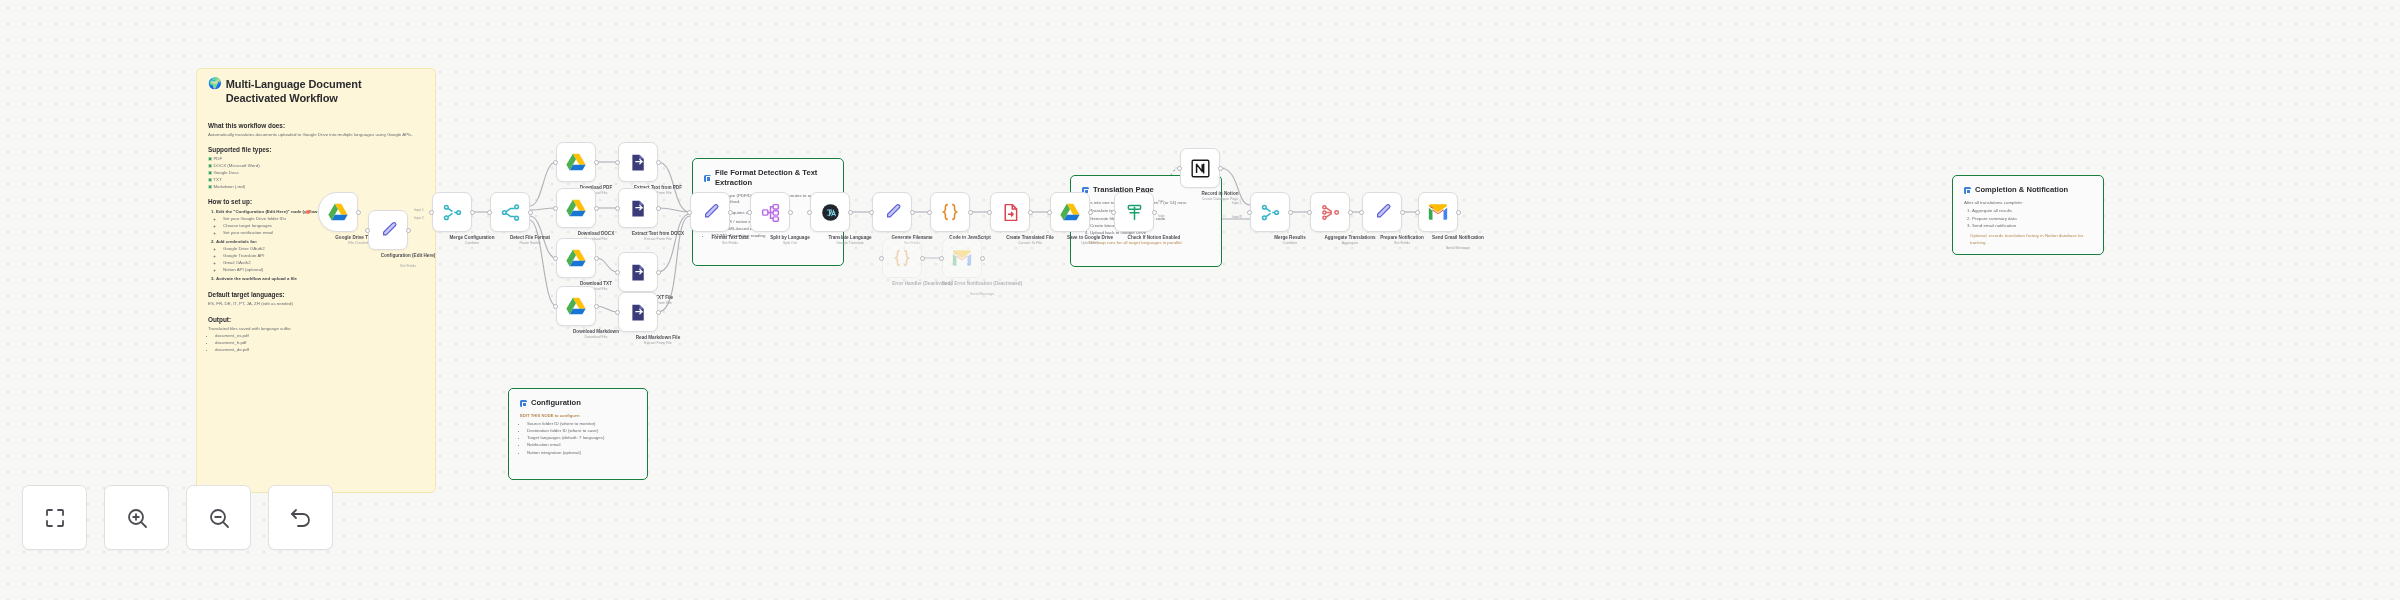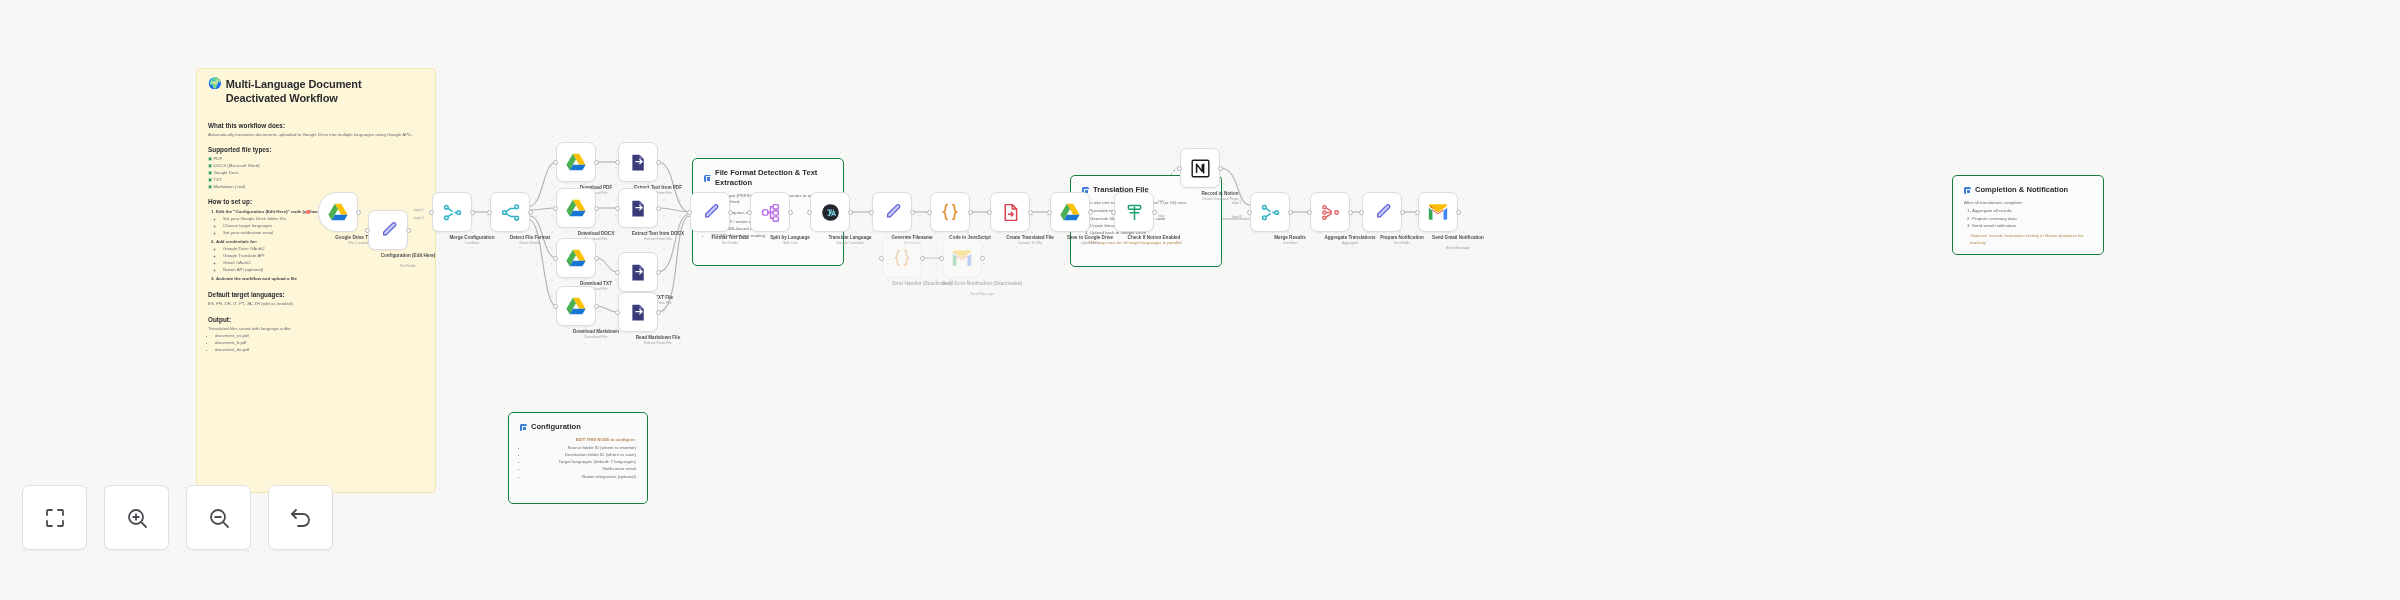--- a/index.html
+++ b/index.html
@@ -214,21 +214,21 @@
   <p>ES, FR, DE, IT, PT, JA, ZH (edit as needed)</p>
   <h2>Output:</h2>
   <p>Translated files saved with language suffix:</p>
   <ul>
     <li>document_es.pdf</li>
     <li>document_fr.pdf</li>
     <li>document_de.pdf</li>
   </ul>
 </div>
 
-<div class="sticky plain" id="note-config" style="left:508px; top:412px; width:140px; height:92px;text-align:right;">
+<div class="sticky plain" id="note-config" style="left:508px; top:388px; width:140px; height:92px;">
   <div class="sec-head">
     <span class="sec-badge"></span>
     <span>Configuration</span>
   </div>
   <div class="sec-body">
     <div style="margin-bottom:2px;"><span class="accent" style="font-weight:700;">EDIT THIS NODE to configure:</span></div>
     <ul style="padding-left:7px;margin:0;">
       <li>Source folder ID (where to monitor)</li>
       <li>Destination folder ID (where to save)</li>
       <li>Target languages (default: 7 languages)</li>
@@ -250,21 +250,21 @@
       <li>PDF: OCR / native extraction</li>
       <li>DOCX: XML-based zipped parsing</li>
       <li>TXT/MD: Direct text reading</li>
     </ul>
   </div>
 </div>
 
 <div class="sticky plain" id="note-loop" style="left:1070px; top:175px; width:152px; height:92px; background:#fbfbfb;">
   <div class="sec-head">
     <span class="sec-badge"></span>
-    <span>Translation File</span>
+    <span>Translation Page</span>
   </div>
   <div class="sec-body">
     <p>Splits into one node per language, then 7 (or 14) runs:</p>
     <ol style="padding-left:8px;margin:2px 0 0 0;">
       <li>Translate text with Google API</li>
       <li>Generate filename with language code</li>
       <li>Create binary file</li>
       <li>Upload back to Google Drive</li>
     </ol>
     <p style="margin-top:4px;padding-left:6px;" class="accent">This loop runs for all target languages in parallel.</p>

